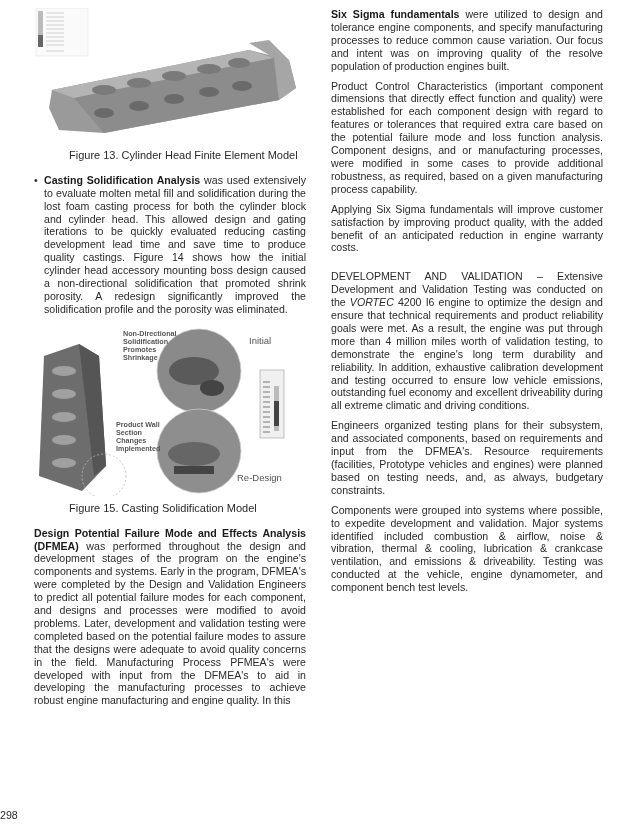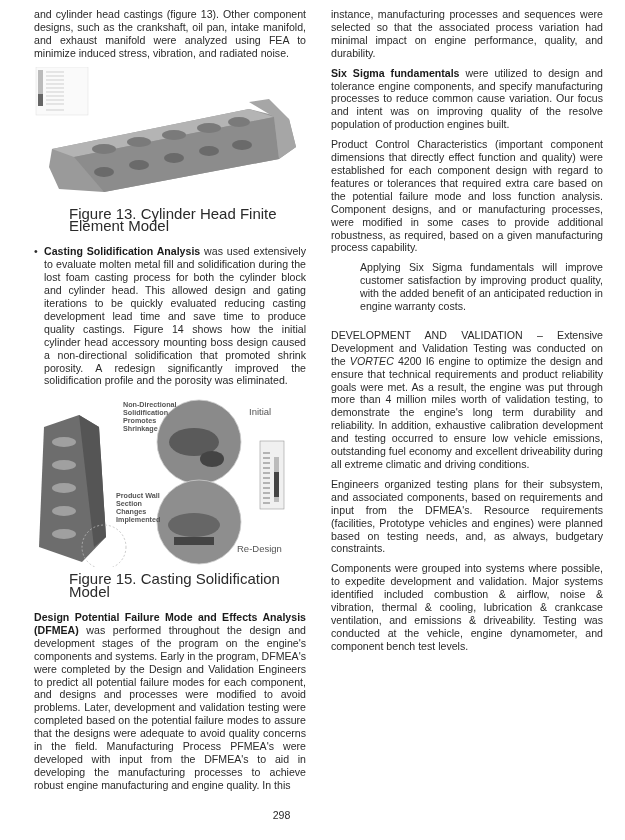--- a/index.html
+++ b/index.html
@@ -4,31 +4,30 @@
 <style>
   html, body { margin:0; padding:0; background:#fff; }
   body { width:625px; height:840px; position:relative; overflow:hidden;
          font-family:"Liberation Sans", sans-serif; color:#2a2a2a; }
   .col { position:absolute; top:8px; width:272px; font-size:10.6px; line-height:12.9px; }
   .col p { margin:0 0 7px 0; text-align:justify; }
   #left { left:34px; }
   #right { left:331px; }
   b { color:#1a1a1a; }
   .fig { position:relative; margin:0; }
-  .caption { margin:3px 0 12px 0; font-size:15px;padding-left:35px; }
+  .caption { margin:3px 0 12px 0; font-size:11px;padding-left:35px; }
   .bullet { position:relative; padding-left:10px; }
   .bullet .dot { position:absolute; left:0; top:0; }
-  .pgnum { position:absolute; top:809px; left:0; width:563px; text-align:center; font-size:10.6px; }
+  .pgnum { position:absolute; top:809px; left:0; width:563px; text-align:left; font-size:10.6px; }
   svg text { font-family:"Liberation Sans", sans-serif; }
 </style>
 </head>
 <body>
 
 <div id="left" class="col">
-  <p>and cylinder head castings (figure 13). Other component designs, such as the crankshaft, oil pan, intake manifold, and exhaust manifold were analyzed using FEA to minimize induced stress, vibration, and radiated noise.</p>
 
   <div class="fig">
     <svg width="272" height="135" viewBox="0 0 272 135">
       <g>
         <rect x="2" y="0" width="52" height="48" fill="#fafafa" stroke="#ddd" stroke-width="0.5"></rect>
         <rect x="4" y="3" width="5" height="36" fill="#bbb"></rect>
         <rect x="4" y="27" width="5" height="12" fill="#666"></rect>
         <g stroke="#cfcfcf" stroke-width="1">
           <line x1="12" y1="5" x2="30" y2="5"></line>
             <line x1="12" y1="9" x2="30" y2="9"></line>
@@ -129,26 +128,25 @@
     </svg>
     <div class="caption">Figure 15.  Casting Solidification Model</div>
   </div>
 
   <p style="margin-top:6px;">
     <b>Design Potential Failure Mode and Effects Analysis (DFMEA)</b><span> was performed throughout the design and development stages of the program on the engine's components and systems. Early in the program, DFMEA's were completed by the Design and Validation Engineers to predict all potential failure modes for each component, and designs and processes were modified to avoid problems. Later, development and validation testing were completed based on the potential failure modes to assure that the designs were adequate to avoid quality concerns in the field. Manufacturing Process PFMEA's were developed with input from the DFMEA's to aid in developing the manufacturing processes to achieve robust engine manufacturing and engine quality. In this</span>
   </p>
 </div>
 
 <div id="right" class="col">
-  <p>instance, manufacturing processes and sequences were selected so that the associated process variation had minimal impact on engine performance, quality, and durability.</p>
   <p>
     <b>Six Sigma fundamentals</b><span> were utilized to design and tolerance engine components, and specify manufacturing processes to reduce common cause variation. Our focus and intent was on improving quality of the resolve population of production engines built.</span>
   </p>
   <p>Product Control Characteristics (important component dimensions that directly effect function and quality) were established for each component design with regard to features or tolerances that required extra care based on the potential failure mode and loss function analysis. Component designs, and or manufacturing processes, were modified in some cases to provide additional robustness, as required, based on a given manufacturing process capability.</p>
-  <p style="margin-bottom:16px;margin-left:29px;">Applying Six Sigma fundamentals will improve customer satisfaction by improving product quality, with the added benefit of an anticipated reduction in engine warranty costs.</p>
+  <p style="margin-bottom:16px;">Applying Six Sigma fundamentals will improve customer satisfaction by improving product quality, with the added benefit of an anticipated reduction in engine warranty costs.</p>
   <p>
     <span>DEVELOPMENT AND VALIDATION</span><span> – Extensive Development and Validation Testing was conducted on the </span><i>VORTEC</i><span> 4200 I6 engine to optimize the design and ensure that technical requirements and product reliability goals were met. As a result, the engine was put through more than 4 million miles worth of validation testing, to demonstrate the engine's long term durability and reliability. In addition, exhaustive calibration development and testing occurred to ensure low vehicle emissions, outstanding fuel economy and excellent driveability during all extreme climatic and driving conditions.</span>
   </p>
   <p>Engineers organized testing plans for their subsystem, and associated components, based on requirements and input from the DFMEA's. Resource requirements (facilities, Prototype vehicles and engines) were planned based on testing needs, and, as always, budgetary constraints.</p>
   <p>Components were grouped into systems where possible, to expedite development and validation. Major systems identified included combustion &amp; airflow, noise &amp; vibration, thermal &amp; cooling, lubrication &amp; crankcase ventilation, and emissions &amp; driveability. Testing was conducted at the vehicle, engine dynamometer, and component bench test levels.</p>
 </div>
 
 <div class="pgnum">298</div>
 
 </body></html>

